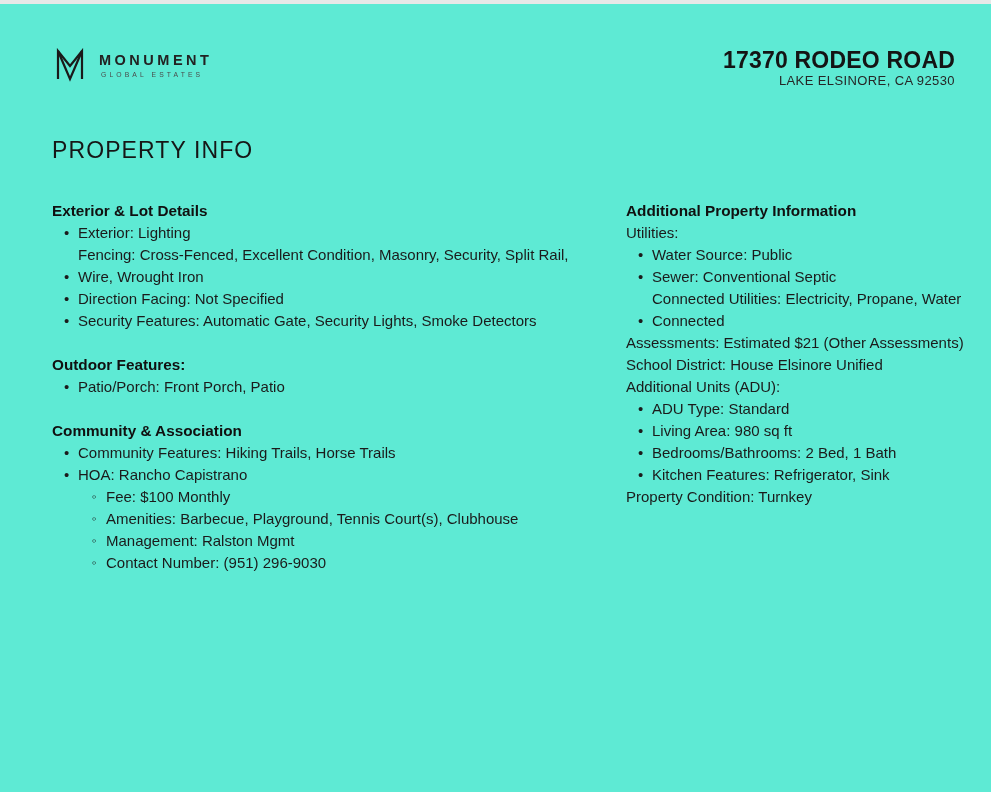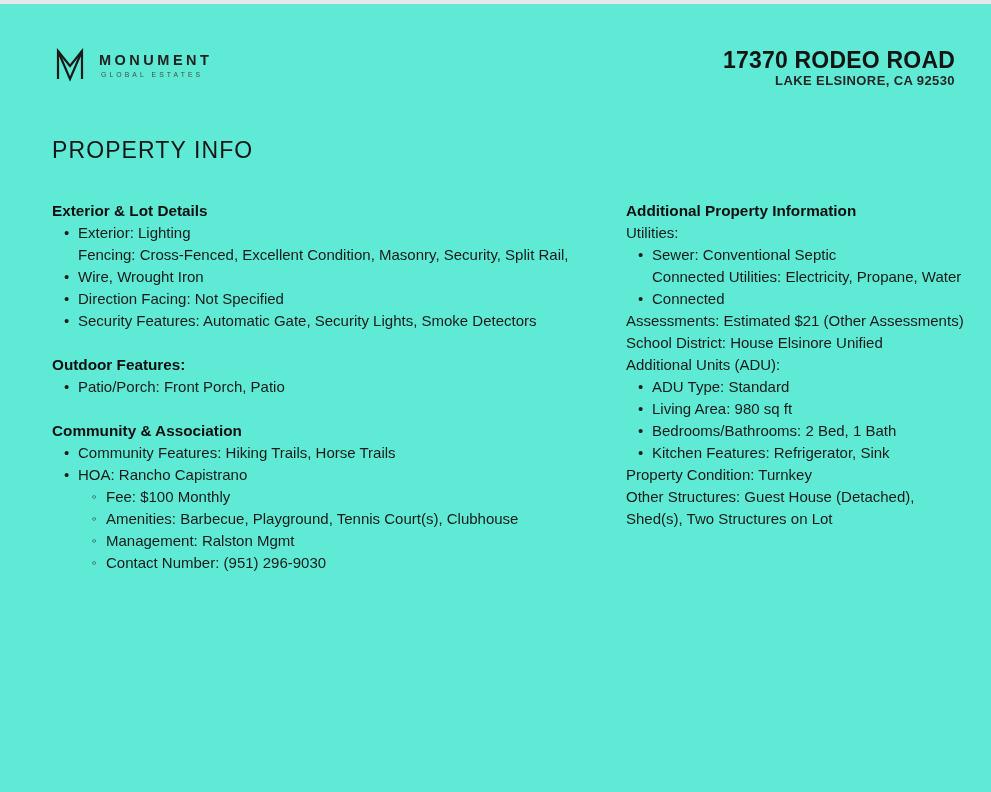--- a/index.html
+++ b/index.html
@@ -10,21 +10,21 @@
   }
   
   .header{position:absolute;top:44px;left:52px;right:36px;display:flex;justify-content:space-between;align-items:flex-start;}
   .brand{display:flex;align-items:center;gap:11px;}
   .brand svg{display:block;}
   .brand-text{display:flex;flex-direction:column;}
   .brand-name{font-size:14.5px;font-weight:600;letter-spacing:3.5px;color:#222;}
   .brand-tagline{font-size:6.8px;font-weight:500;letter-spacing:3.1px;color:#4a4a4a;margin-top:3px;padding-left:2px;}
   .addr{text-align:right;margin-top:0;}
   .addr-1{font-size:23px;font-weight:800;letter-spacing:0.2px;color:#141414;line-height:24px;}
-  .addr-2{font-size:13px;font-weight:700;letter-spacing:0.4px;color:#262626;margin-top:1px;}
+  .addr-2{font-size:13px;font-weight:400;letter-spacing:0.4px;color:#262626;margin-top:1px;}
   
   .page-title{position:absolute;top:133px;left:52px;font-size:23px;font-weight:500;letter-spacing:1.1px;color:#161616;}
   
   .content{position:absolute;top:196px;left:52px;display:flex;gap:26px;font-size:15px;line-height:22px;}
   .col-left{width:548px;}
   .col-right{width:345px;}
   .section + .section{margin-top:22px;}
   .sec-h{font-weight:700;font-size:15.3px;color:#101010;}
   .li{display:flex;align-items:flex-end;}
   .li::before{content:"\2022";flex:0 0 14px;margin-left:12px;color:#1b1b1b;}
@@ -107,20 +107,23 @@
           </div>
       </div>
 
     </div>
 
     <div class="col-right">
       <div class="section">
         <div class="sec-h">Additional Property Information</div>
         <div class="p"><span>Utilities:</span></div>
         <div class="li">
+            <span>Water Source: Public</span>
+          </div>
+        <div class="li">
             <span>Sewer: Conventional Septic</span>
           </div>
         <div class="li">
             <span>Connected Utilities: Electricity, Propane, Water Connected</span>
           </div>
         <div class="p"><span>Assessments: Estimated $21 (Other Assessments)</span></div>
         <div class="p"><span>School District: House Elsinore Unified</span></div>
         <div class="p"><span>Additional Units (ADU):</span></div>
         <div class="li">
             <span>ADU Type: Standard</span>
@@ -128,18 +131,17 @@
         <div class="li">
             <span>Living Area: 980 sq ft</span>
           </div>
         <div class="li">
             <span>Bedrooms/Bathrooms: 2 Bed, 1 Bath</span>
           </div>
         <div class="li">
             <span>Kitchen Features: Refrigerator, Sink</span>
           </div>
         <div class="p"><span>Property Condition: Turnkey</span></div>
-        <div class="p"><span>Other Structures: Guest House (Detached), Shed(s), Two Structures on Lot</span></div>
       </div>
     </div>
 
   </div>
 </div>
 
 </body></html>

